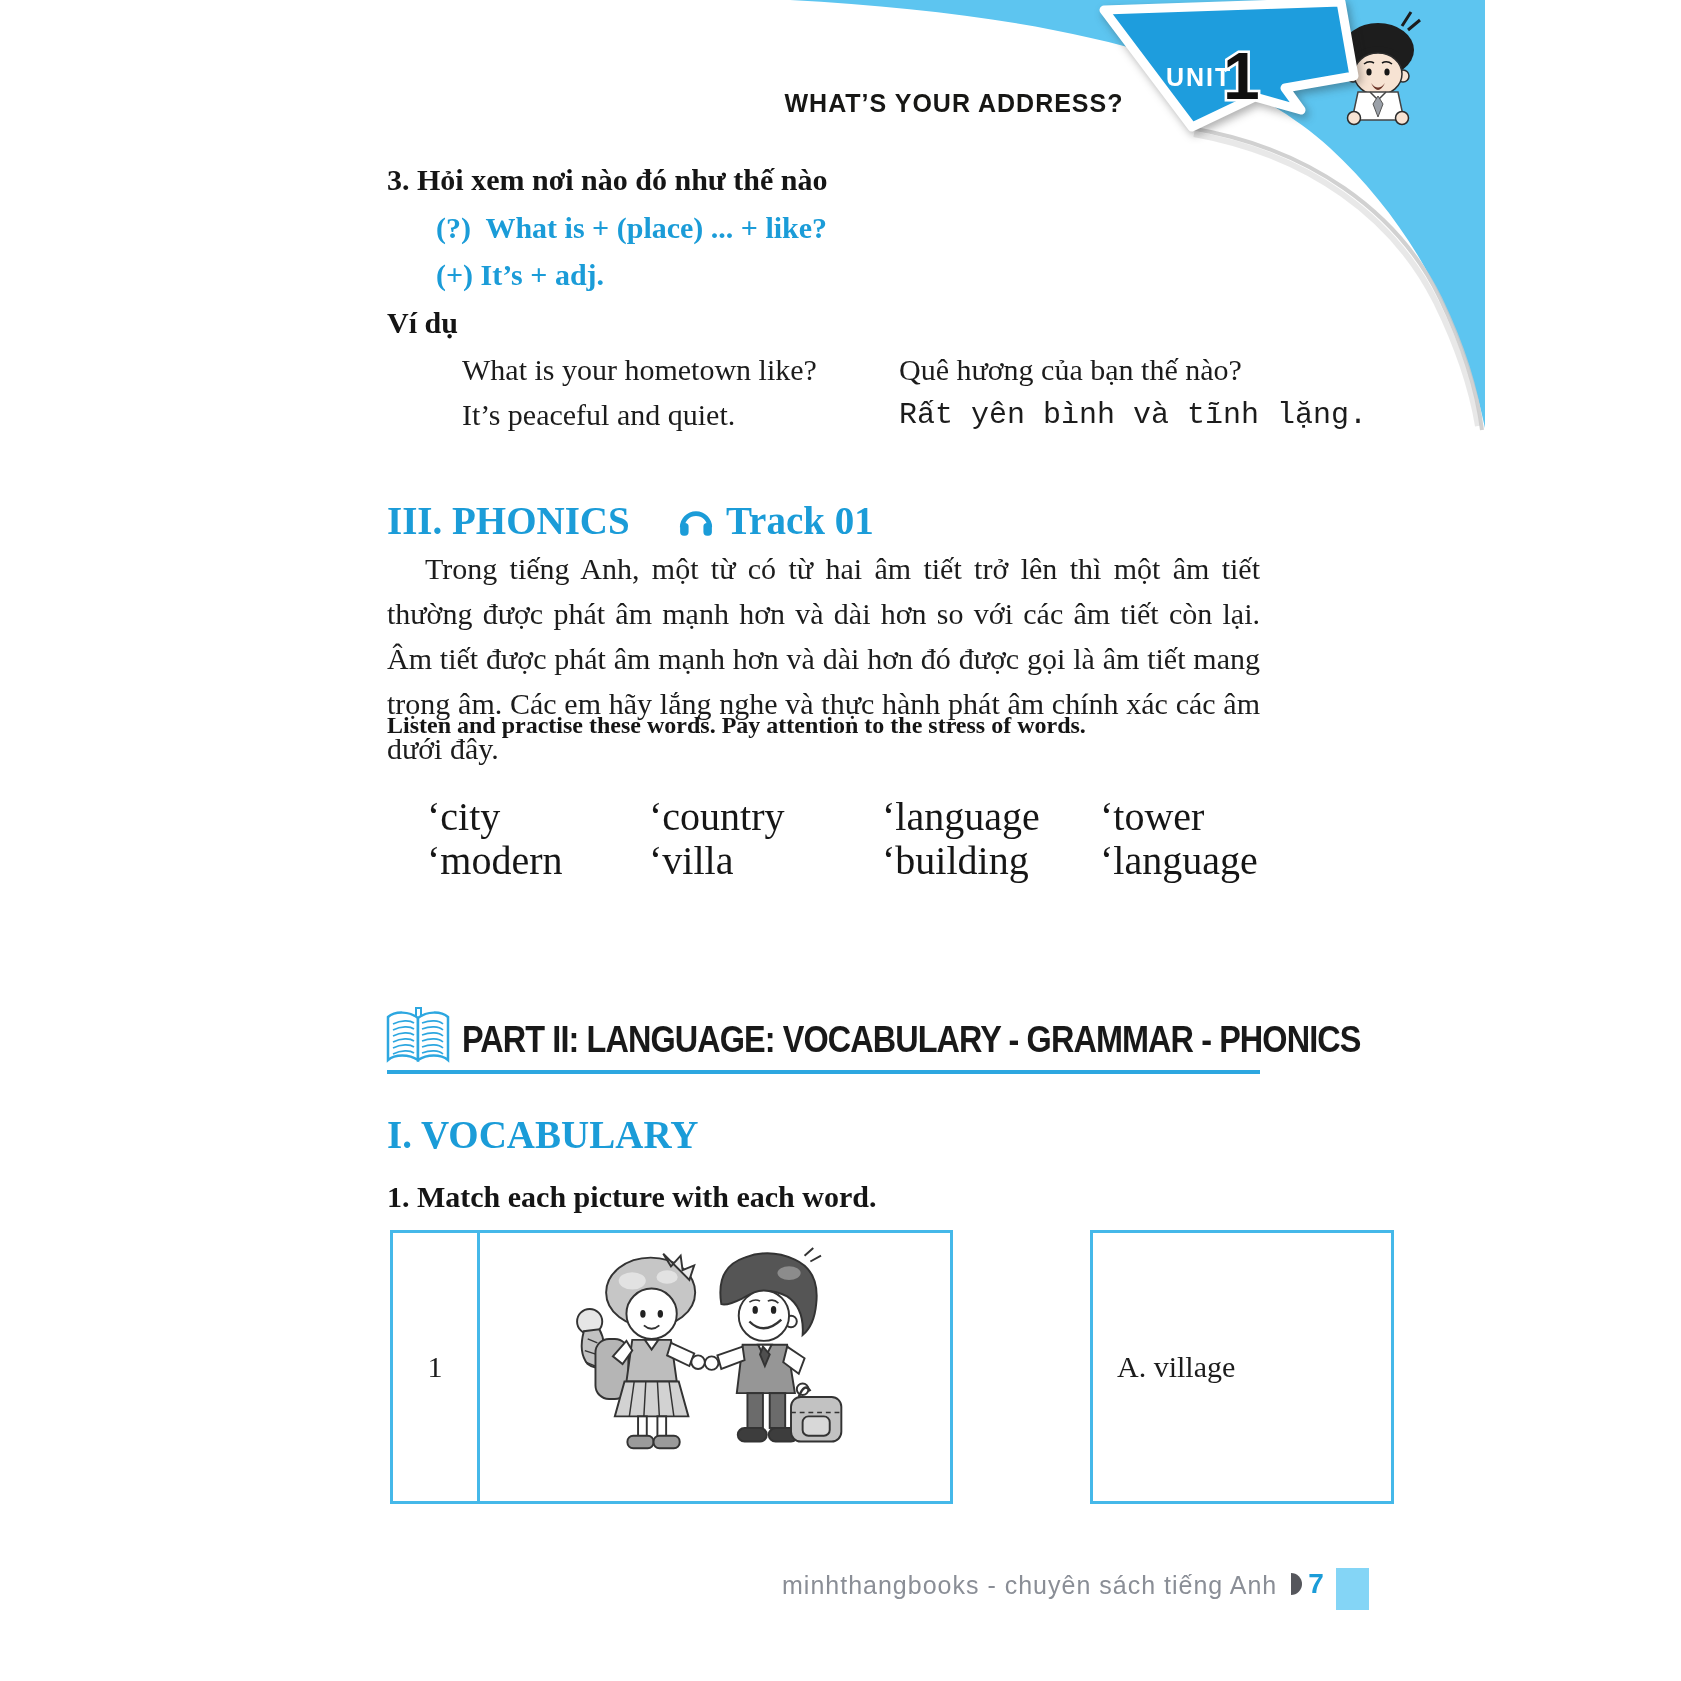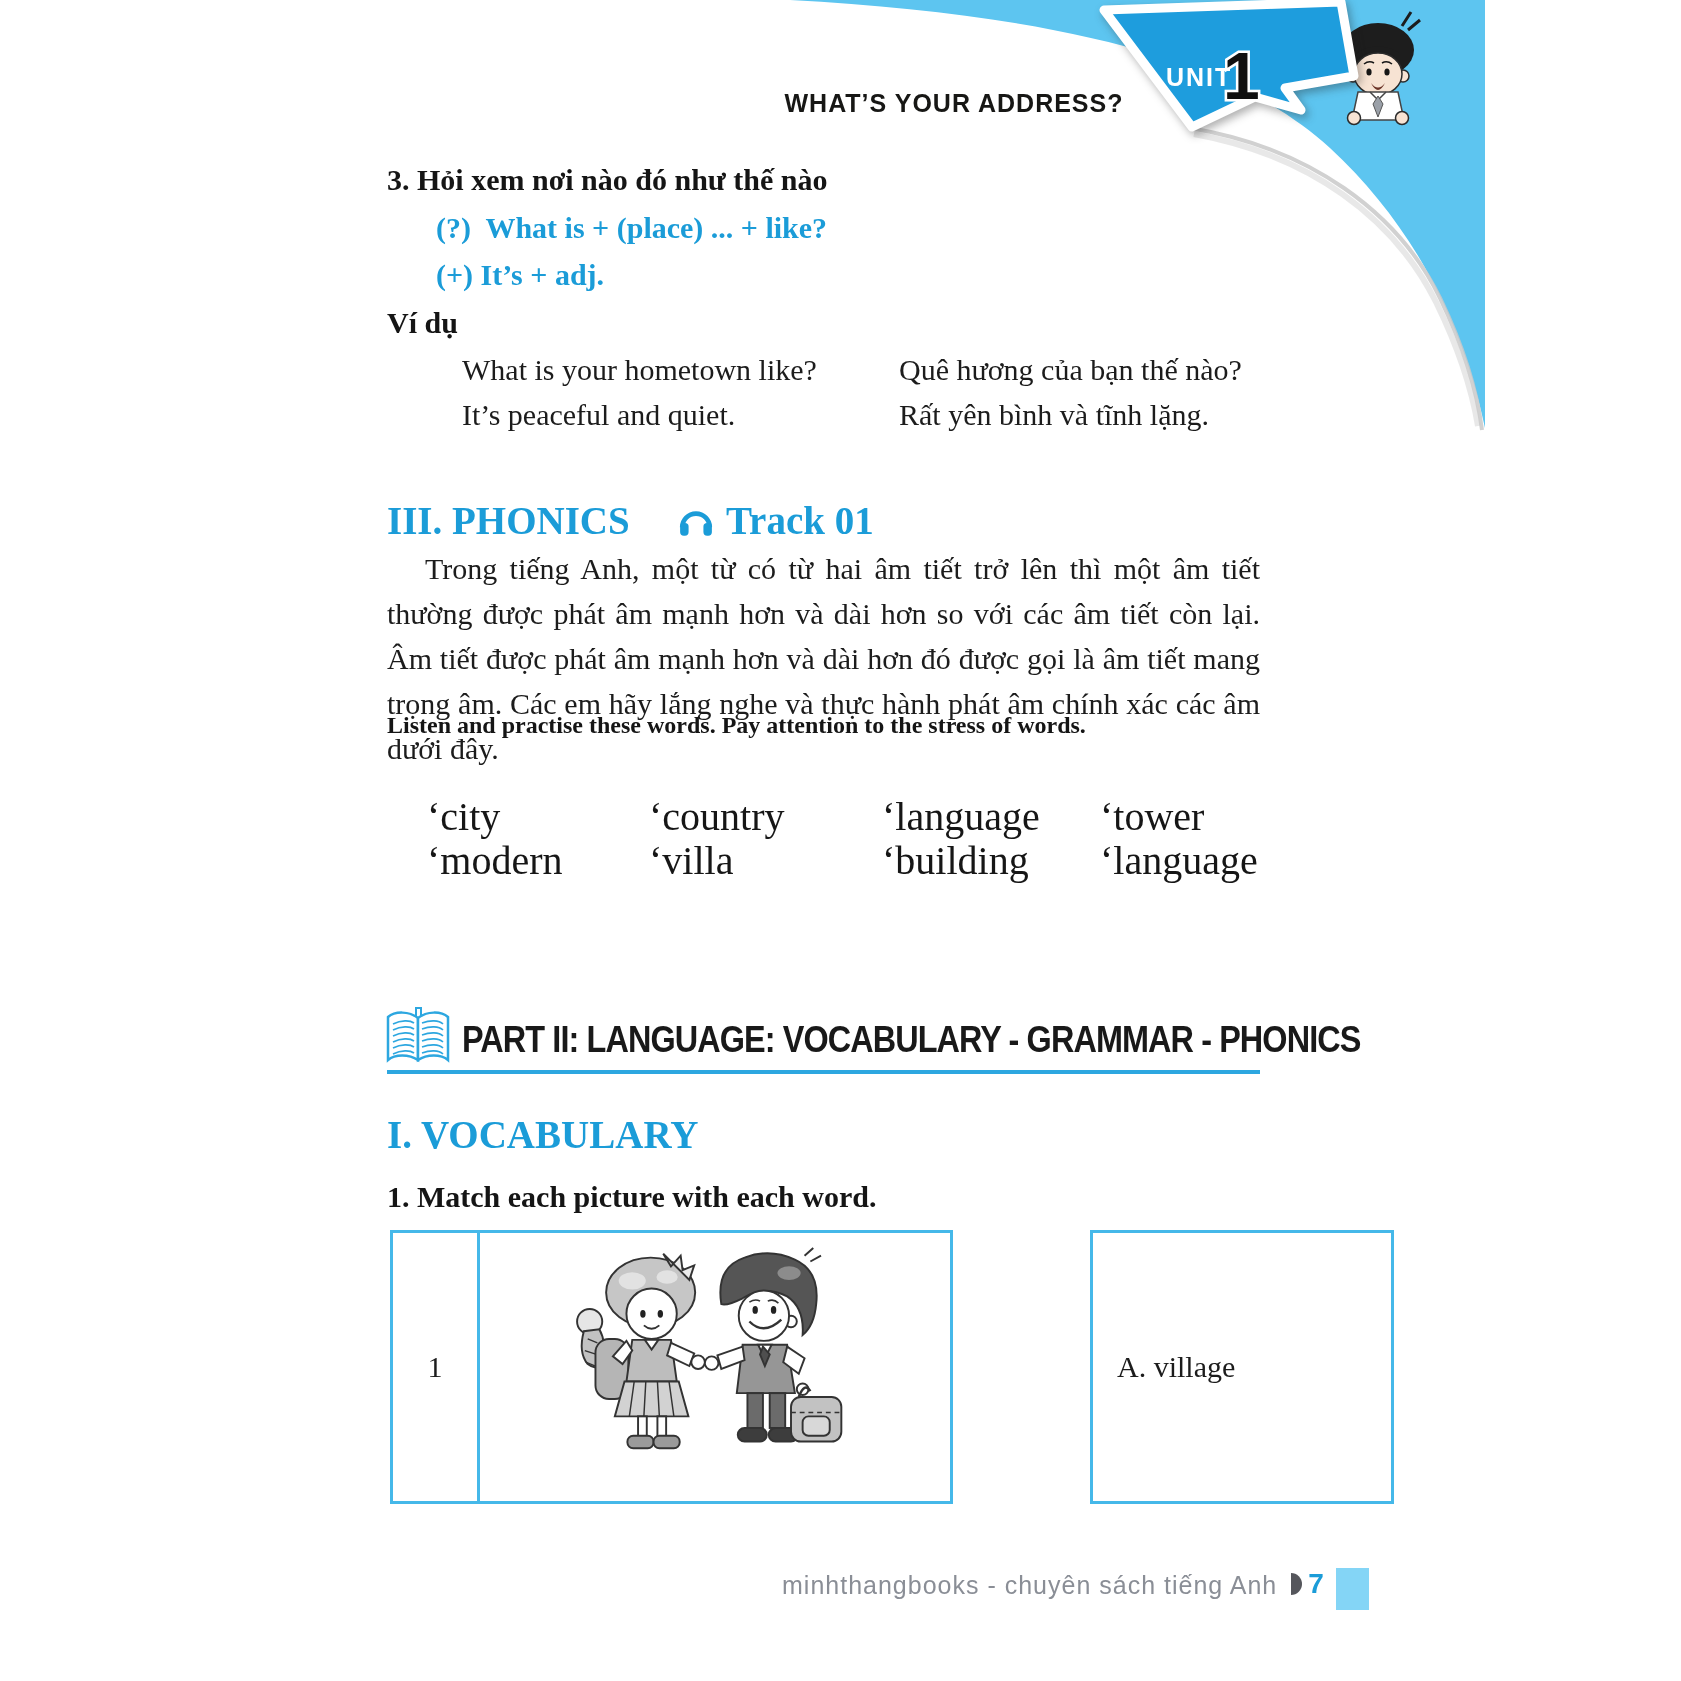--- a/index.html
+++ b/index.html
@@ -92,21 +92,21 @@
   <div class="abs blue-bold" style="left:394px;top:211px;">(?)&nbsp; What is + (place) ... + like?</div>
   <div class="abs blue-bold" style="left:394px;top:258px;">(+) It’s + adj.</div>
   <div class="abs h-black" style="left:345px;top:306px;">Ví dụ</div>
 
   <div class="abs" style="left:0;top:353px;width:1681px;">
     <span class="abs body-text" style="left:420px;">What is your hometown like?</span>
     <span class="abs body-text" style="left:857px;">Quê hương của bạn thế nào?</span>
   </div>
   <div class="abs" style="left:0;top:398px;width:1681px;">
     <span class="abs body-text" style="left:420px;">It’s peaceful and quiet.</span>
-    <span class="abs body-text" style="left:857px;">Rất yên bình và tĩnh lặng.</span>
+    <span class="abs body-text" style="left:857px;font-family:Liberation Mono, monospace;">Rất yên bình và tĩnh lặng.</span>
   </div>
 
   <div class="abs blue-serif-head" style="left:345px;top:498px;">III. PHONICS</div>
   <svg class="abs" style="left:636px;top:504px;" width="36" height="34" viewBox="0 0 34 32">
     <path d="M4,22 A13,13 0 0 1 30,22" fill="none" stroke="#1b9cd8" stroke-width="4.5"></path>
     <rect x="2" y="18" width="8" height="12" rx="3.5" fill="#1b9cd8"></rect>
     <rect x="24" y="18" width="8" height="12" rx="3.5" fill="#1b9cd8"></rect>
   </svg>
   <div class="abs blue-serif-head" style="left:684px;top:498px;">Track 01</div>
 

